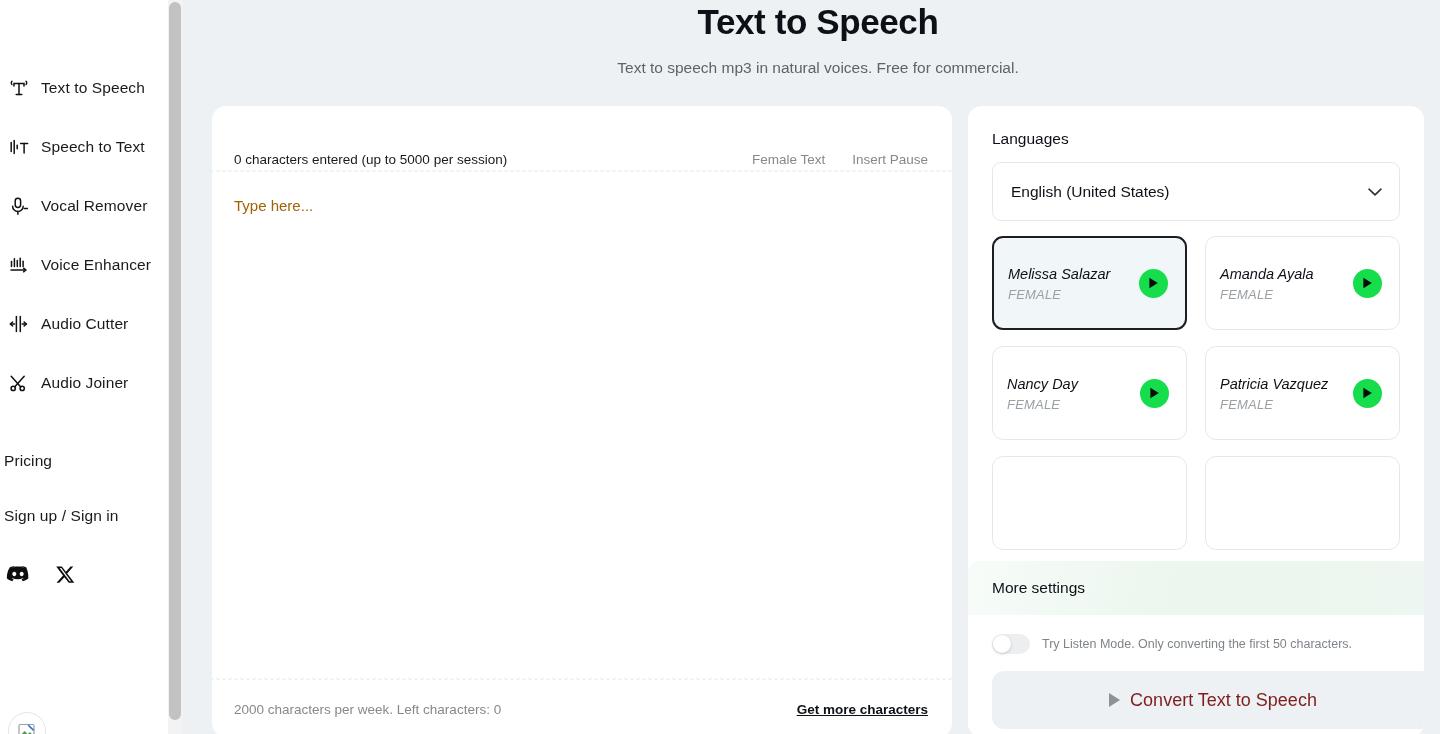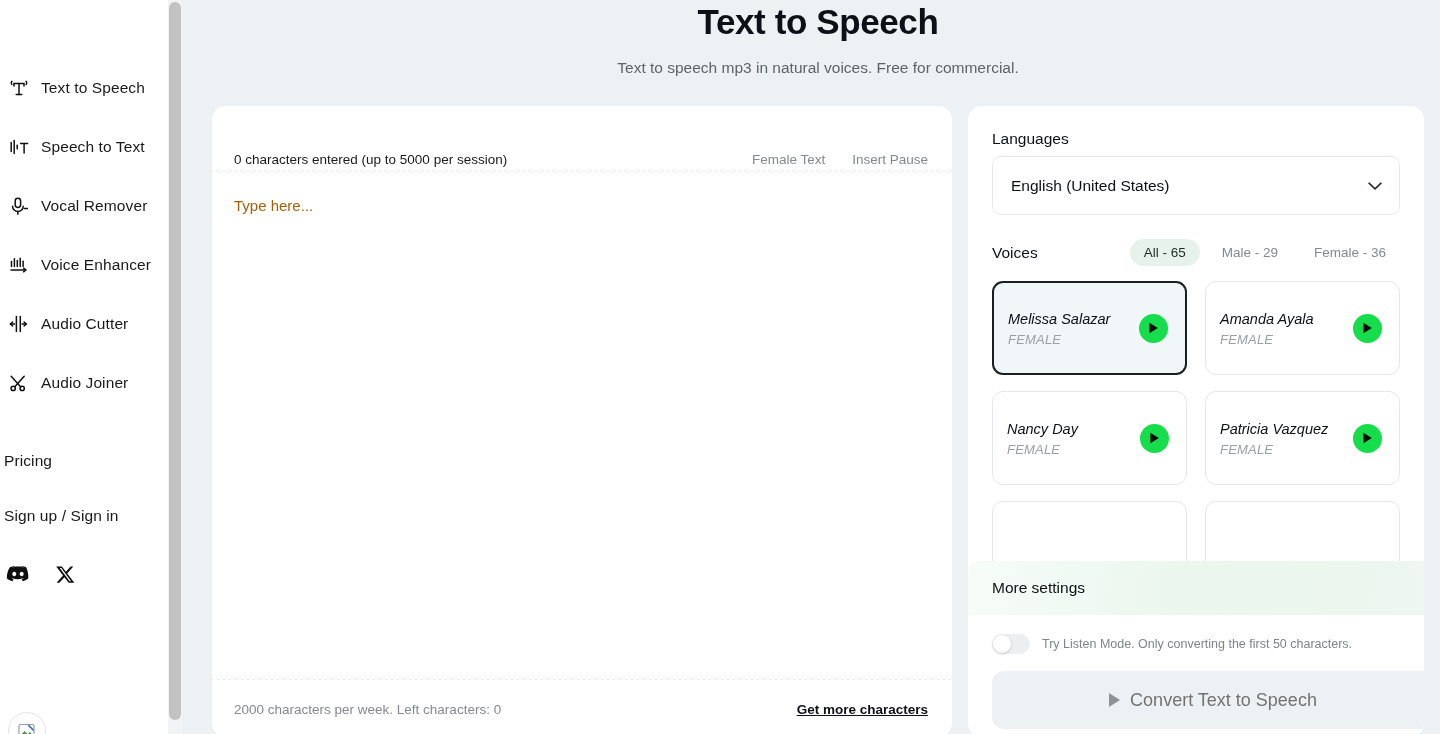--- a/index.html
+++ b/index.html
@@ -134,21 +134,21 @@
 
   
   .panel {
     flex: 1 1 auto; width: 472px; height: 631px;
     background: #ffffff; border-radius: 14px;
     position: relative; overflow: hidden;
     padding: 24px 24px 0 24px;
   }
   .sec-label { font-size: 15.5px; color: #0d1117; }
   .lang-select {
-    margin-top: 8px; height: 59px;
+    margin-top: 14px; height: 59px;
     border: 1px solid #e5e8ea; border-radius: 9px;
     display: flex; align-items: center;
     padding: 0 16px 0 18px; cursor: pointer; background: #fff;
   }
   .lang-value { font-size: 15.5px; color: #0d1117; }
   .chev { margin-left: auto; color: #2b3033; display: flex; }
 
   .voices-head {
     margin-top: 24px; display: flex; align-items: center;
   }
@@ -210,21 +210,21 @@
   .toggle-label { font-size: 12.5px; color: #7f858a; }
   .convert-btn {
     margin-top: 12px; height: 58px; border-radius: 12px;
     background: #eef1f3; display: flex; align-items: center; justify-content: center;
     gap: 10px; cursor: pointer;
   }
   .convert-btn .tri {
     width: 0; height: 0; border-left: 11px solid #8d9295;
     border-top: 7px solid transparent; border-bottom: 7px solid transparent;
   }
-  .convert-label { font-size: 18px; color: #737373; }
+  .convert-label { font-size: 18px; color: #7f1d1d; }
 </style>
 </head>
 <body>
 
 <div class="page">
 
   <aside class="sidebar">
 
     <div class="nav-list">
 
@@ -379,28 +379,20 @@
 
         <div class="lang-select">
           <span class="lang-value">English (United States)</span>
           <span class="chev">
             <svg width="16" height="10" viewBox="0 0 16 10" fill="none" stroke="#2b3033" stroke-width="1.6" stroke-linecap="round" stroke-linejoin="round">
               <path d="M2 2.2L8 7.8 14 2.2"></path>
             </svg>
           </span>
         </div>
 
-        <div class="voices-head">
-          <span class="sec-label">Voices</span>
-          <div class="pills">
-            <span class="pill active">All - 65</span>
-            <span class="pill">Male - 29</span>
-            <span class="pill">Female - 36</span>
-          </div>
-        </div>
 
         <div class="voice-grid">
 
           <div class="voice-card selected">
             <div>
               <div class="v-name">Melissa Salazar</div>
               <div class="v-gender">FEMALE</div>
             </div>
             <span class="play-btn">
               <svg width="11" height="12" viewBox="0 0 11 12" fill="#0b0b0b">

